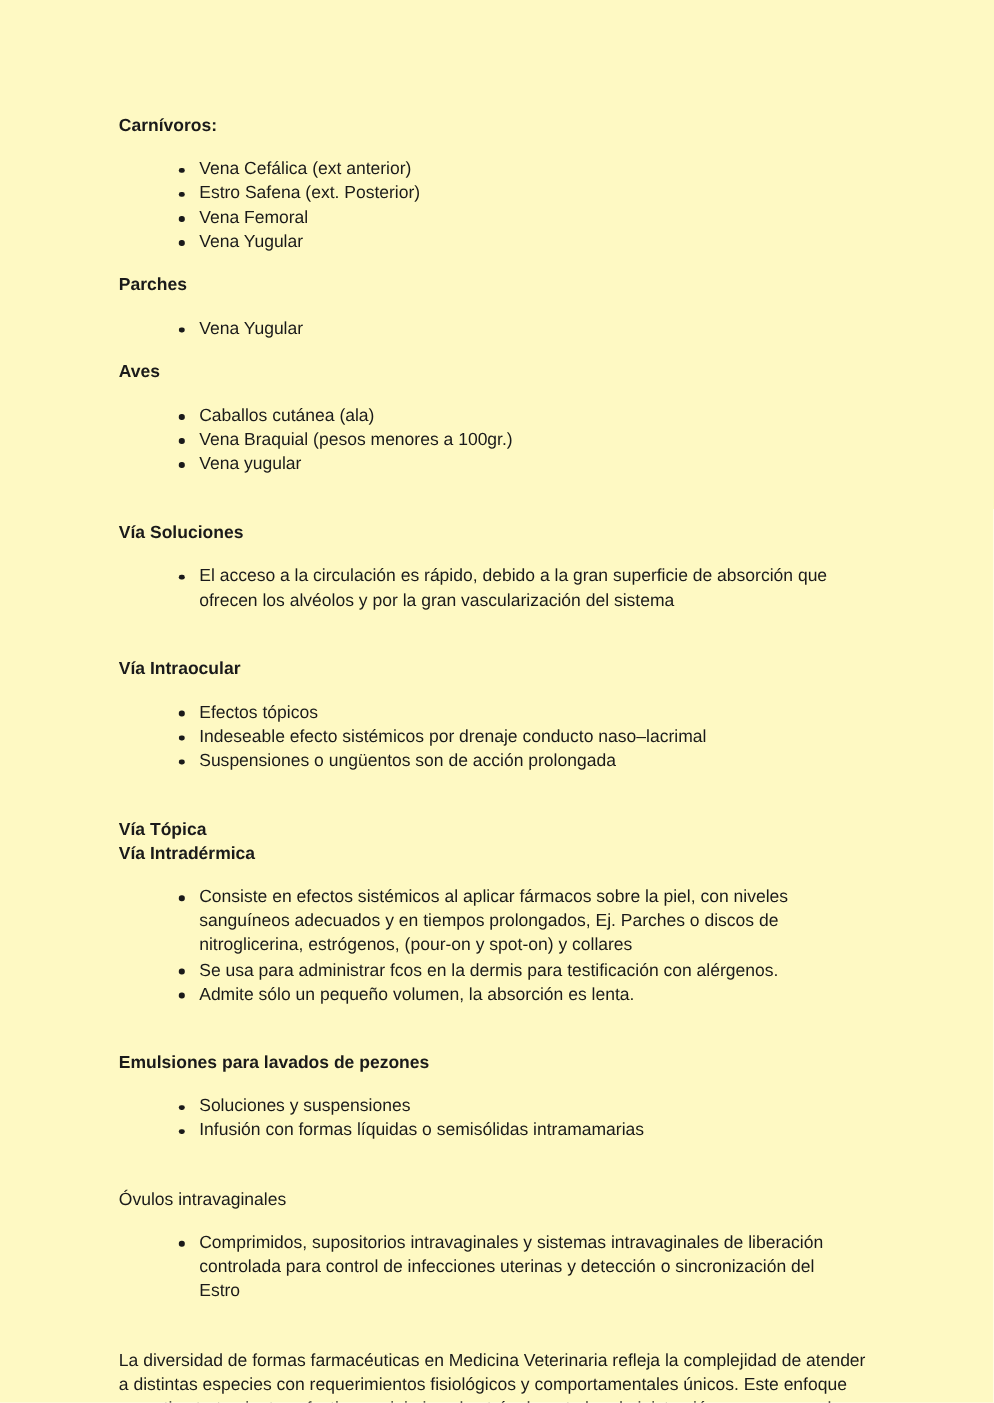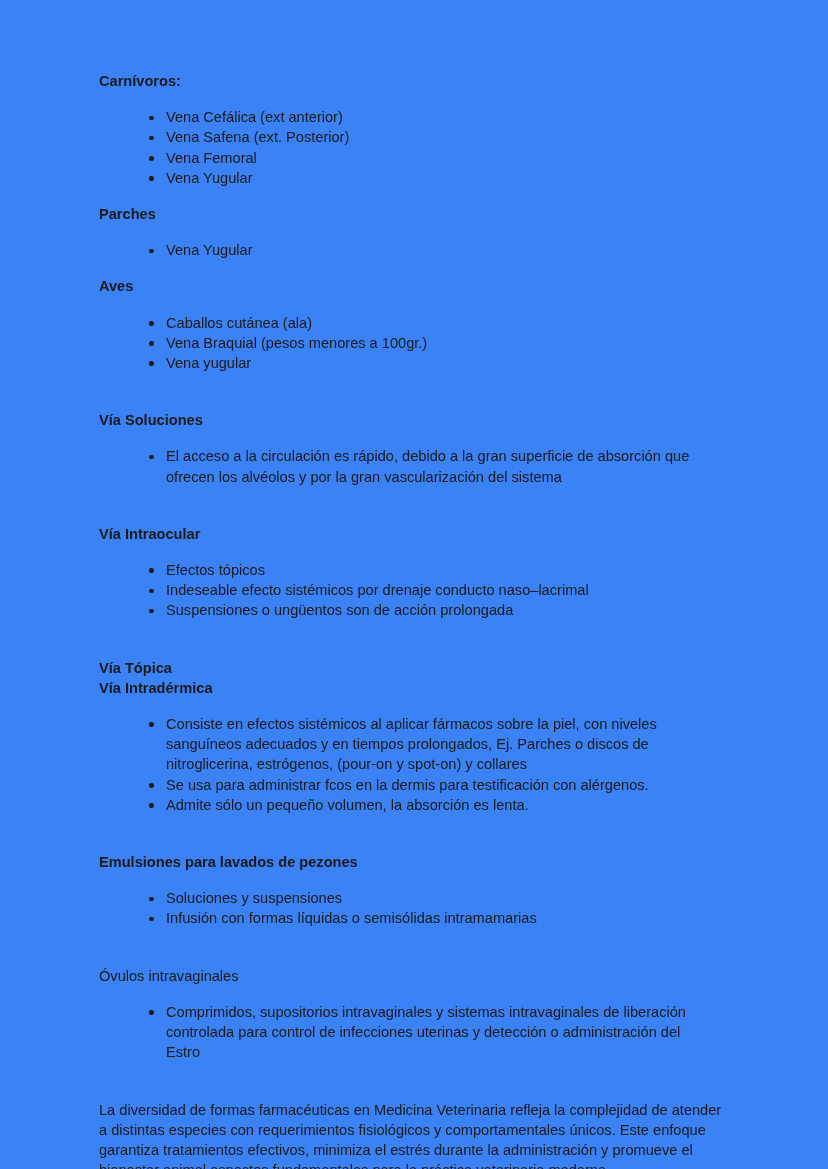--- a/index.html
+++ b/index.html
@@ -12,23 +12,23 @@
     width: 828px;
     height: 1169px;
     font-family: "Liberation Sans", sans-serif;
     color: #1a1a1a;
     -webkit-font-smoothing: antialiased;
   }
   .page {
     position: relative;
     width: 828px;
     height: 1169px;
-    background: #3b82f6;
+    background: #fef9c3;
     box-sizing: border-box;
-    padding: 71px 98px 0 99px;
+    padding: 95px 98px 0 99px;
   }
   .doc {
     width: 631px;
     font-size: 14.6px;
     line-height: 20.2px;
   }
 
   
   .block { margin: 0; }
   .gap-lg { height: 21px; }
@@ -86,21 +86,21 @@
 
     <div class="block">
       <div class="heading">Carnívoros:</div>
       <ul class="bullets">
         <li>
             <span class="dot"></span>
             <span class="txt">Vena Cefálica (ext anterior)</span>
           </li>
         <li>
             <span class="dot"></span>
-            <span class="txt">Vena Safena (ext. Posterior)</span>
+            <span class="txt">Estro Safena (ext. Posterior)</span>
           </li>
         <li>
             <span class="dot"></span>
             <span class="txt">Vena Femoral</span>
           </li>
         <li>
             <span class="dot"></span>
             <span class="txt">Vena Yugular</span>
           </li>
       </ul>
@@ -207,21 +207,21 @@
       </ul>
     </div>
 
     <div class="gap-lg"></div>
 
     <div class="block">
       <div class="plainhead">Óvulos intravaginales</div>
       <ul class="bullets narrow">
         <li>
             <span class="dot"></span>
-            <span class="txt">Comprimidos, supositorios intravaginales y sistemas intravaginales de liberación controlada para control de infecciones uterinas y detección o administración del Estro</span>
+            <span class="txt">Comprimidos, supositorios intravaginales y sistemas intravaginales de liberación controlada para control de infecciones uterinas y detección o sincronización del Estro</span>
           </li>
       </ul>
     </div>
 
     <div class="gap-lg"></div>
 
     <div class="block">
       <div class="para">La diversidad de formas farmacéuticas en Medicina Veterinaria refleja la complejidad de atender a distintas especies con requerimientos fisiológicos y comportamentales únicos. Este enfoque garantiza tratamientos efectivos, minimiza el estrés durante la administración y promueve el bienestar animal,aspectos fundamentales para la práctica veterinaria moderna.</div>
       <div class="para">Diversidad de formas = eficacia + bienestar animal</div>
     </div>

